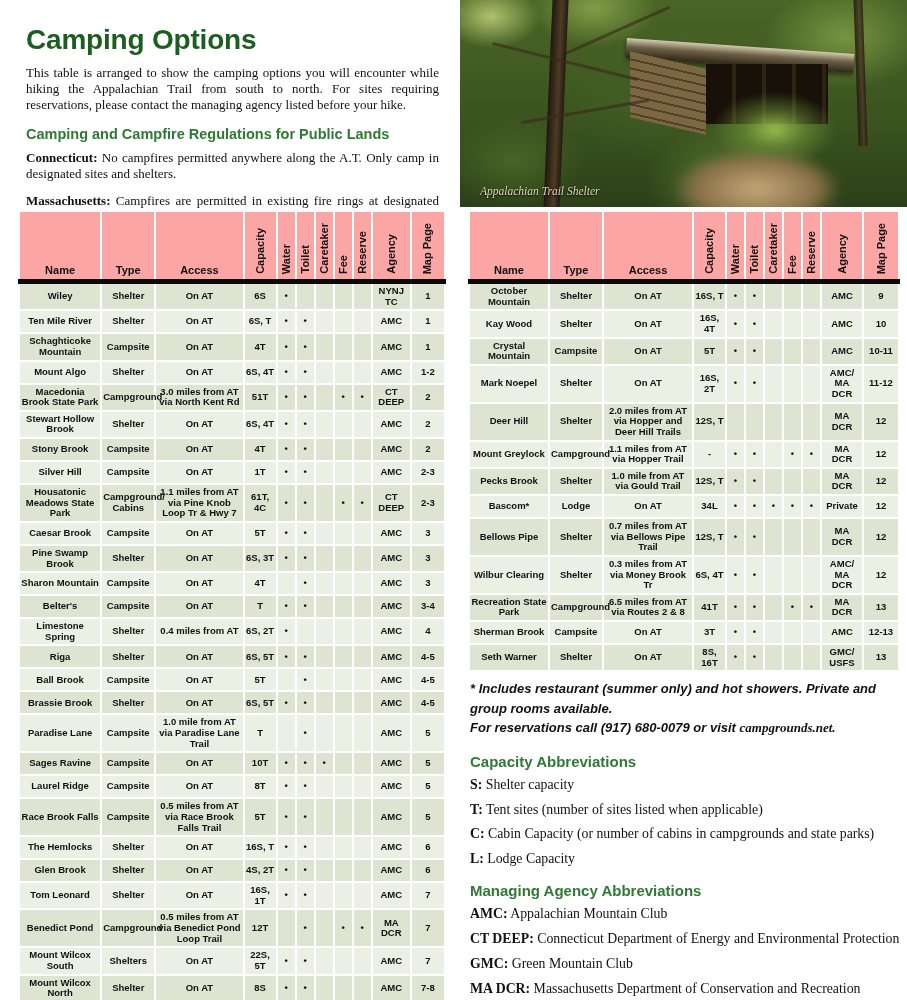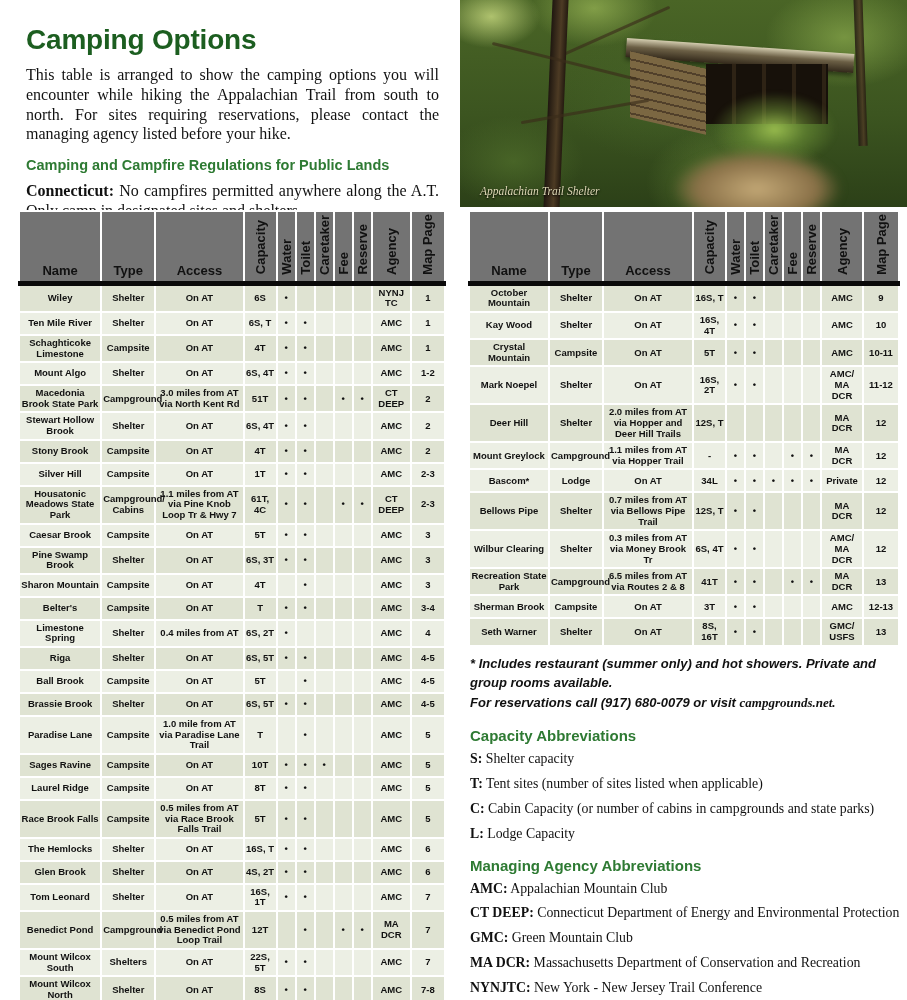--- a/index.html
+++ b/index.html
@@ -3,40 +3,40 @@
 <meta charset="utf-8">
 <style>
   html,body { margin:0; padding:0; background:#ffffff; }
   .page { position:relative; width:907px; height:1000px; background:#fff;
           font-family:"Liberation Sans", sans-serif; overflow:hidden; color:#111; }
 
   
   .left-text { position:absolute; left:26px; top:24px; width:417px; }
   h1.title { font-size:28px; font-weight:bold; color:var(--green-dark,#1c5e20);
              margin:0 0 9px 0; letter-spacing:-0.2px; }
-  p.body { font-family:"Liberation Serif","DejaVu Serif",serif; font-size:16px;
+  p.body { font-family:"Liberation Serif","DejaVu Serif",serif; font-size:13px;
            line-height:1.24; text-align:justify; margin:0 4px 10px 0; }
   h2.subhead { font-size:14.5px; color:var(--green-mid,#2e7a33); margin:13px 0 8px 0; font-weight:bold; }
 
   
   table.camp { border-collapse:collapse; table-layout:fixed; }
   #table-left { position:absolute; left:18px; top:210px; width:428px; }
   .right-col  { position:absolute; left:468px; top:210px; width:437px; }
   #table-right { width:432px; }
 
   table.camp td { border:2px solid #fff; font-size:9.5px; font-weight:bold; text-align:center;
                   padding:2px 1px; line-height:1.12; height:17px; }
   table.camp tr.odd  td { background:var(--row-odd,#dfe3d2); }
   table.camp tr.even td { background:var(--row-even,#ecefe4); }
   td.c-name { text-align:left; padding-left:3px; }
   td.c-type, td.c-cap, td.c-agency { white-space:pre-line; }
   td.c-dot { font-size:11px; }
 
-  table.camp thead th { border:2px solid #fff; border-bottom:5px solid #0a0a0a; background:#737373;
-                        vertical-align:bottom; font-size:13px; font-weight:bold; padding:2px 0 3px 0; }
+  table.camp thead th { border:2px solid #fff; border-bottom:5px solid #0a0a0a; background:#fca5a5;
+                        vertical-align:bottom; font-size:11px; font-weight:bold; padding:2px 0 3px 0; }
   th.rot { height:62px; }
   th.rot span { writing-mode:vertical-rl; transform:rotate(180deg); display:inline-block;
                 line-height:1; white-space:nowrap; }
 
   
   .footnote { font-size:13px; font-style:italic; font-weight:bold; line-height:1.5;
               margin:7px 0 0 2px; }
   .footnote .domain { font-family:"Liberation Serif","DejaVu Serif",serif; }
   .abbr-head { font-size:15px; font-weight:bold; color:var(--green-mid,#2e7a33); margin:15px 0 7px 2px; }
   .abbr-line { font-family:"Liberation Serif","DejaVu Serif",serif; font-size:13.8px;
@@ -150,21 +150,21 @@
           <td class="c-cap">6S, T</td>
           <td class="c-dot">•</td>
           <td class="c-dot">•</td>
           <td class="c-dot"></td>
           <td class="c-dot"></td>
           <td class="c-dot"></td>
           <td class="c-agency">AMC</td>
           <td class="c-map">1</td>
         </tr>
         <tr class="odd">
-          <td class="c-name">Schaghticoke Limestone</td>
+          <td class="c-name">Schaghticoke Mountain</td>
           <td class="c-type">Campsite</td>
           <td class="c-access">On AT</td>
           <td class="c-cap">4T</td>
           <td class="c-dot">•</td>
           <td class="c-dot">•</td>
           <td class="c-dot"></td>
           <td class="c-dot"></td>
           <td class="c-dot"></td>
           <td class="c-agency">AMC</td>
           <td class="c-map">1</td>
@@ -599,20 +599,34 @@
             <td class="c-cap">-</td>
             <td class="c-dot">•</td>
             <td class="c-dot">•</td>
             <td class="c-dot"></td>
             <td class="c-dot">•</td>
             <td class="c-dot">•</td>
             <td class="c-agency">MA
 DCR</td>
             <td class="c-map">12</td>
           </tr>
+          <tr class="odd">
+            <td class="c-name">Pecks Brook</td>
+            <td class="c-type">Shelter</td>
+            <td class="c-access">1.0 mile from AT via Gould Trail</td>
+            <td class="c-cap">12S, T</td>
+            <td class="c-dot">•</td>
+            <td class="c-dot">•</td>
+            <td class="c-dot"></td>
+            <td class="c-dot"></td>
+            <td class="c-dot"></td>
+            <td class="c-agency">MA
+DCR</td>
+            <td class="c-map">12</td>
+          </tr>
           <tr class="even">
             <td class="c-name">Bascom*</td>
             <td class="c-type">Lodge</td>
             <td class="c-access">On AT</td>
             <td class="c-cap">34L</td>
             <td class="c-dot">•</td>
             <td class="c-dot">•</td>
             <td class="c-dot">•</td>
             <td class="c-dot">•</td>
             <td class="c-dot">•</td>

